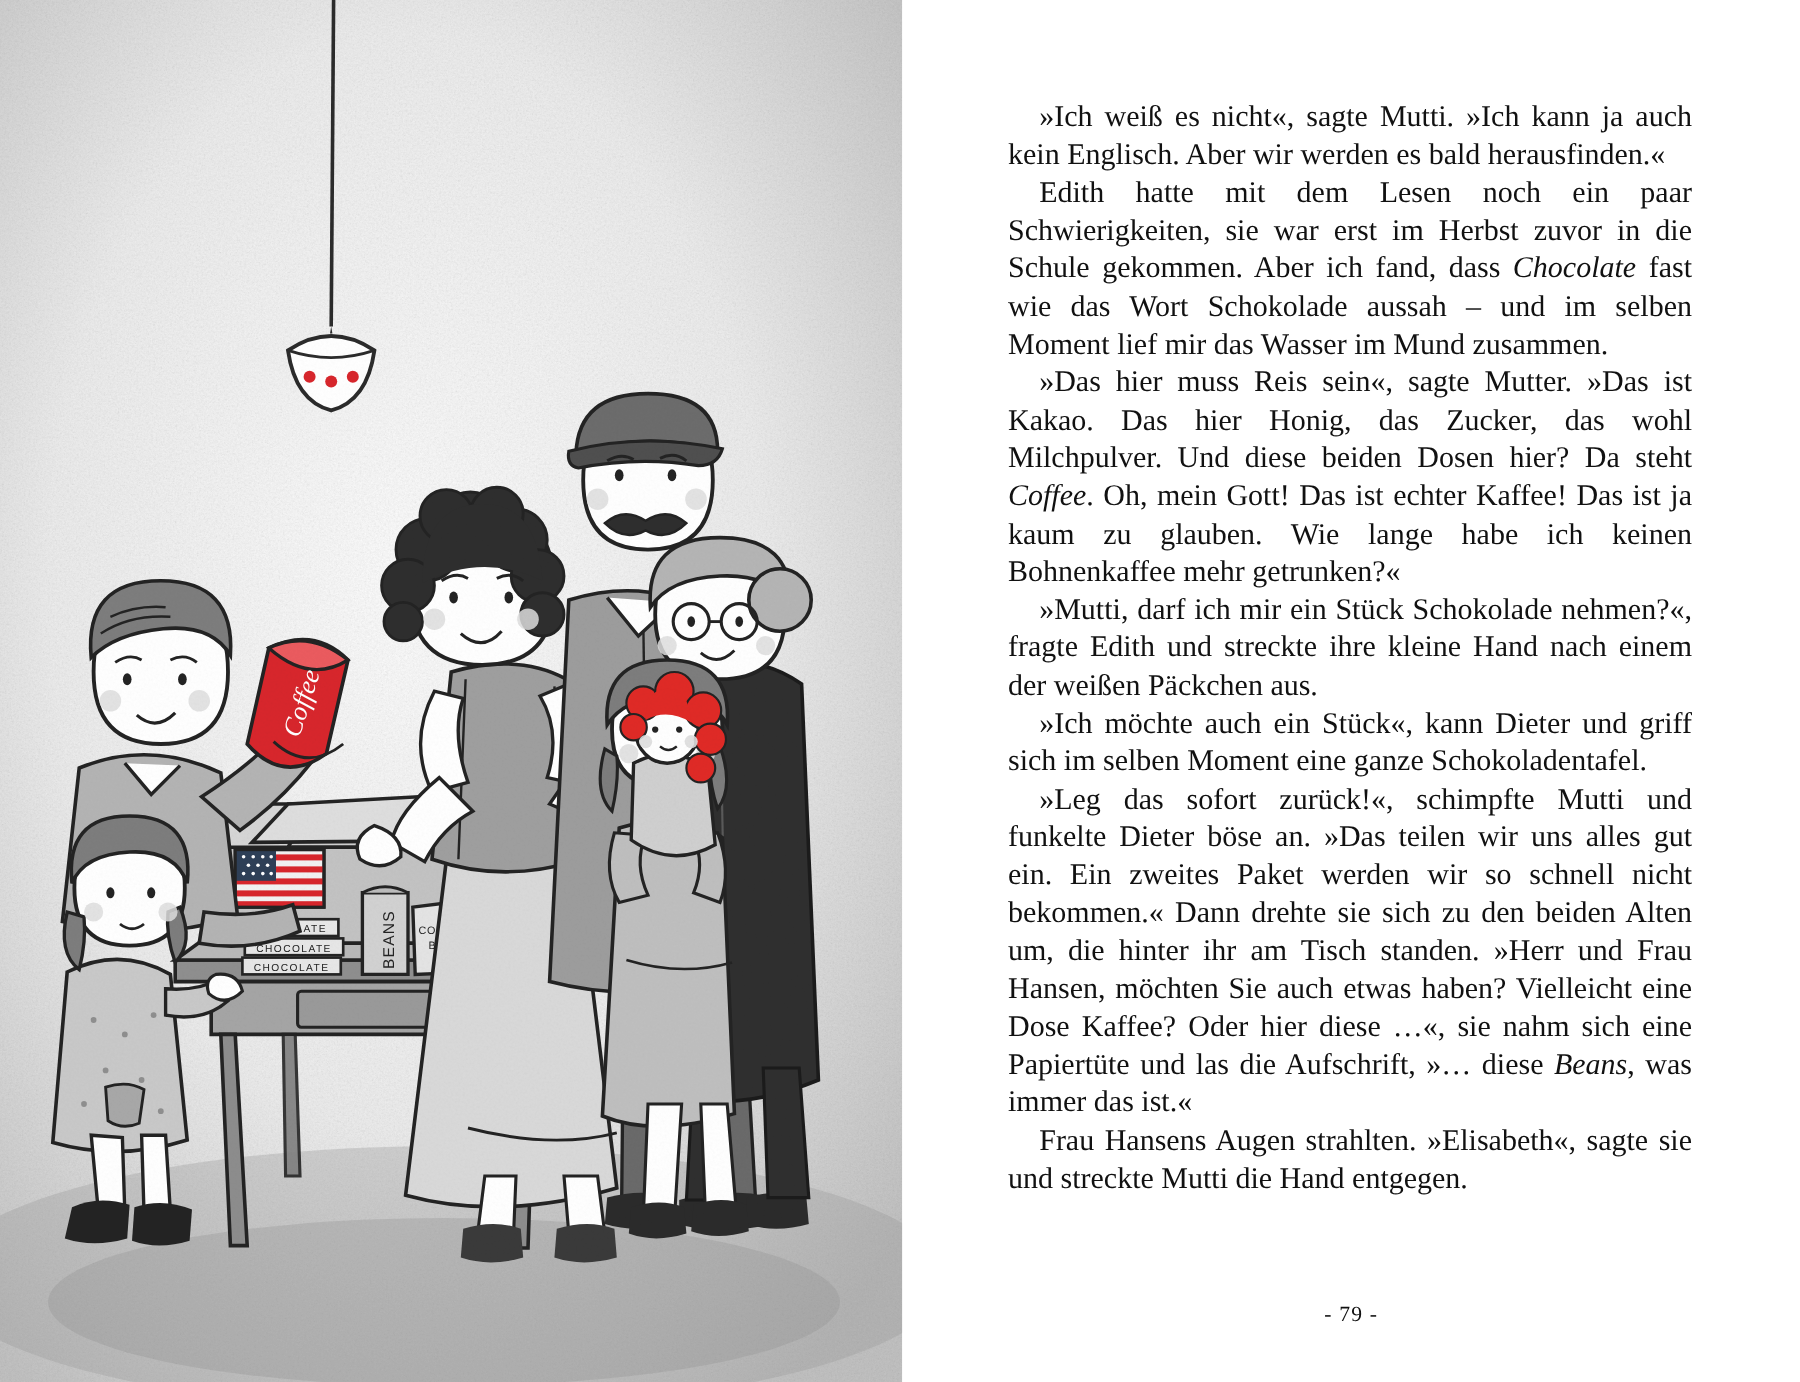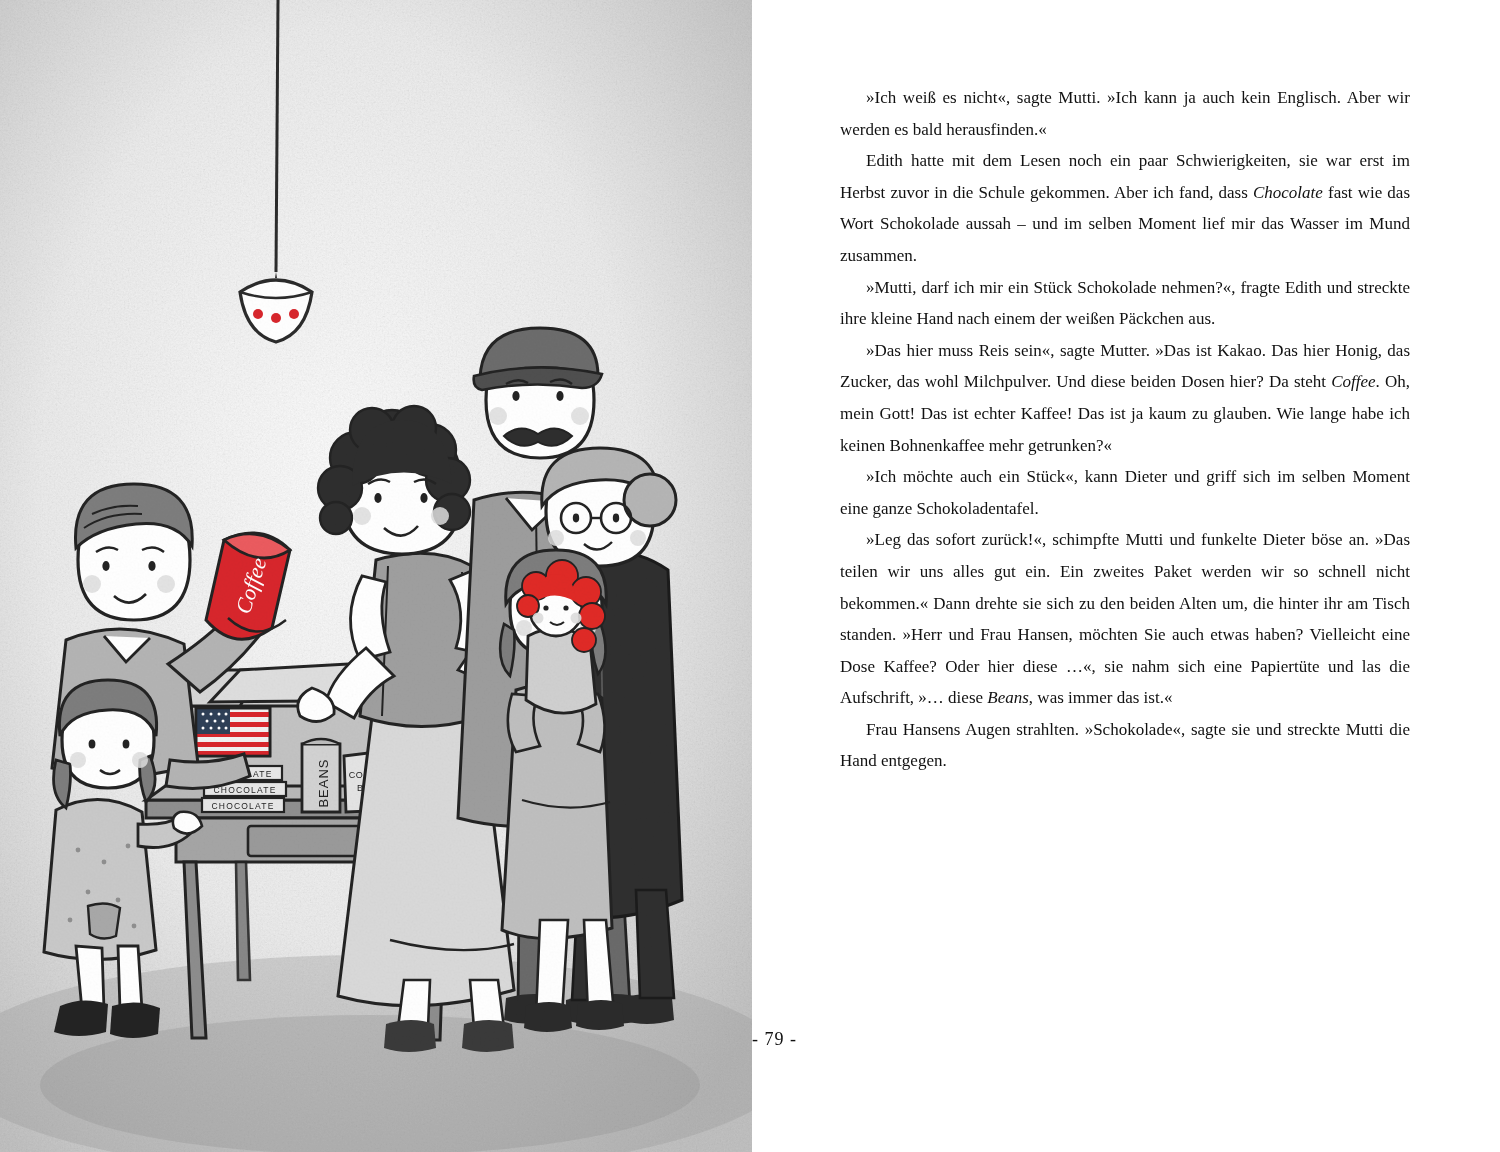--- a/index.html
+++ b/index.html
@@ -45,35 +45,35 @@
     background: #ffffff;
   }
   .textblock {
     position: absolute;
     left: 88px;
     top: 82px;
     width: 570px;
   }
   .textblock p {
     margin: 0;
-    font-size: 17px;
+    font-size: 25px;
     line-height: 31.6px;
     text-align: justify;
     color: #111111;
     text-indent: 26px;
     hyphens: manual;
   }
   .textblock p.first { text-indent: 26px; }
   .textblock em { font-style: italic; }
   .folio {
     position: absolute;
     left: 0;
     right: 0;
-    top: 1029px;
-    text-align: left;
+    top: 1085px;
+    text-align: center;
     font-size: 18px;
     letter-spacing: 1px;
     color: #111111;
     font-family: "Liberation Serif", serif;
   }
   .folio-inner { display: inline-block; }
 </style>
 </head>
 <body>
 
@@ -417,24 +417,24 @@
           <rect x="0" y="0" width="752" height="1152" filter="url(#grainSoft)" opacity="0.35" style="mix-blend-mode:multiply"></rect>
         </g>
       </svg>
     </div>
   </div>
 
   <div class="page-right">
     <div class="textblock">
       <p class="first">»Ich weiß es nicht«, sagte Mutti. »Ich kann ja auch kein Englisch. Aber wir werden es bald herausfinden.«</p>
       <p>Edith hatte mit dem Lesen noch ein paar Schwierigkeiten, sie war erst im Herbst zuvor in die Schule gekommen. Aber ich fand, dass <em>Chocolate</em> fast wie das Wort Schokolade aussah – und im selben Moment lief mir das Wasser im Mund zusammen.</p>
+      <p>»Das hier muss Reis sein«, sagte Mutter. »Das ist Kakao. Das hier Honig, das Zucker, das wohl Milchpulver. Und diese beiden Dosen hier? Da steht <em>Coffee</em>. Oh, mein Gott! Das ist echter Kaffee! Das ist ja kaum zu glauben. Wie lange habe ich keinen Bohnenkaffee mehr getrunken?«</p>
       <p>»Mutti, darf ich mir ein Stück Schokolade nehmen?«, fragte Edith und streckte ihre kleine Hand nach einem der weißen Päckchen aus.</p>
-      <p>»Das hier muss Reis sein«, sagte Mutter. »Das ist Kakao. Das hier Honig, das Zucker, das wohl Milchpulver. Und diese beiden Dosen hier? Da steht <em>Coffee</em>. Oh, mein Gott! Das ist echter Kaffee! Das ist ja kaum zu glauben. Wie lange habe ich keinen Bohnenkaffee mehr getrunken?«</p>
       <p>»Ich möchte auch ein Stück«, kann Dieter und griff sich im selben Moment eine ganze Schokoladentafel.</p>
       <p>»Leg das sofort zurück!«, schimpfte Mutti und funkelte Dieter böse an. »Das teilen wir uns alles gut ein. Ein zweites Paket werden wir so schnell nicht bekommen.« Dann drehte sie sich zu den beiden Alten um, die hinter ihr am Tisch standen. »Herr und Frau Hansen, möchten Sie auch etwas haben? Vielleicht eine Dose Kaffee? Oder hier diese …«, sie nahm sich eine Papiertüte und las die Aufschrift, »… diese <em>Beans</em>, was immer das ist.«</p>
-      <p>Frau Hansens Augen strahlten. »Schokolade«, sagte sie und streckte Mutti die Hand entgegen.</p>
+      <p>Frau Hansens Augen strahlten. »Elisabeth«, sagte sie und streckte Mutti die Hand entgegen.</p>
     </div>
     <div class="folio">
       <span class="folio-inner">- 79 -</span>
     </div>
   </div>
 
 </div>
 
 </body></html>

